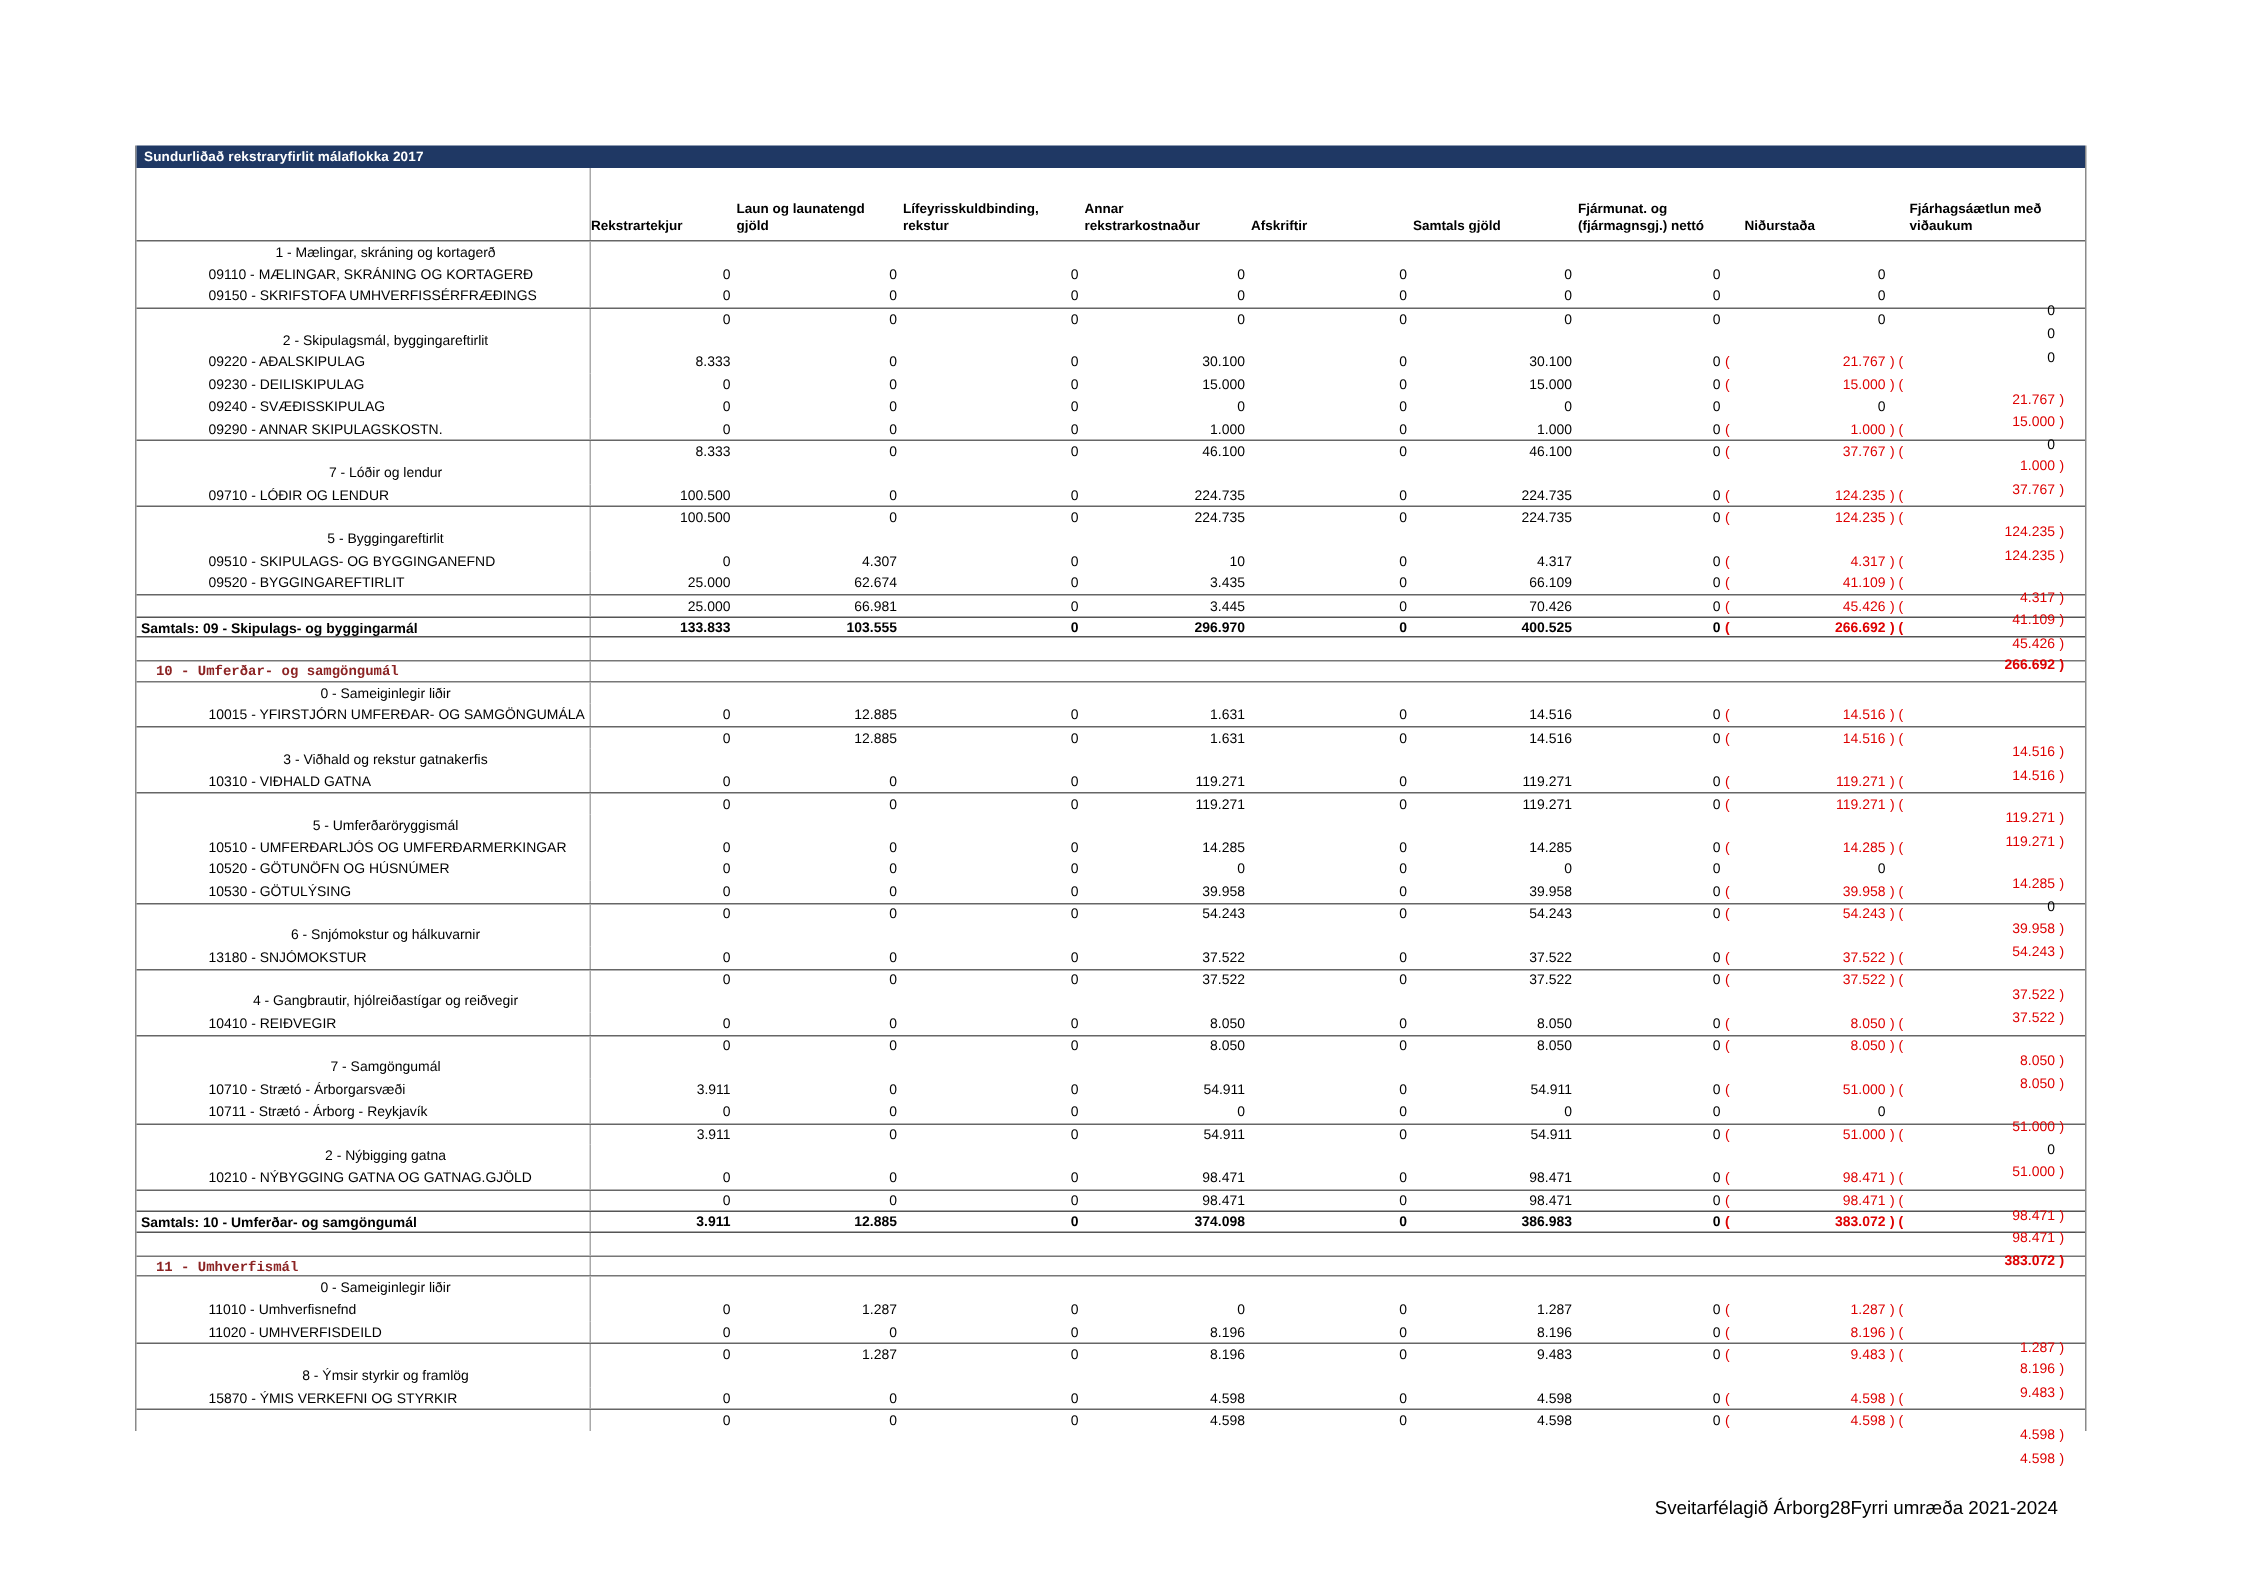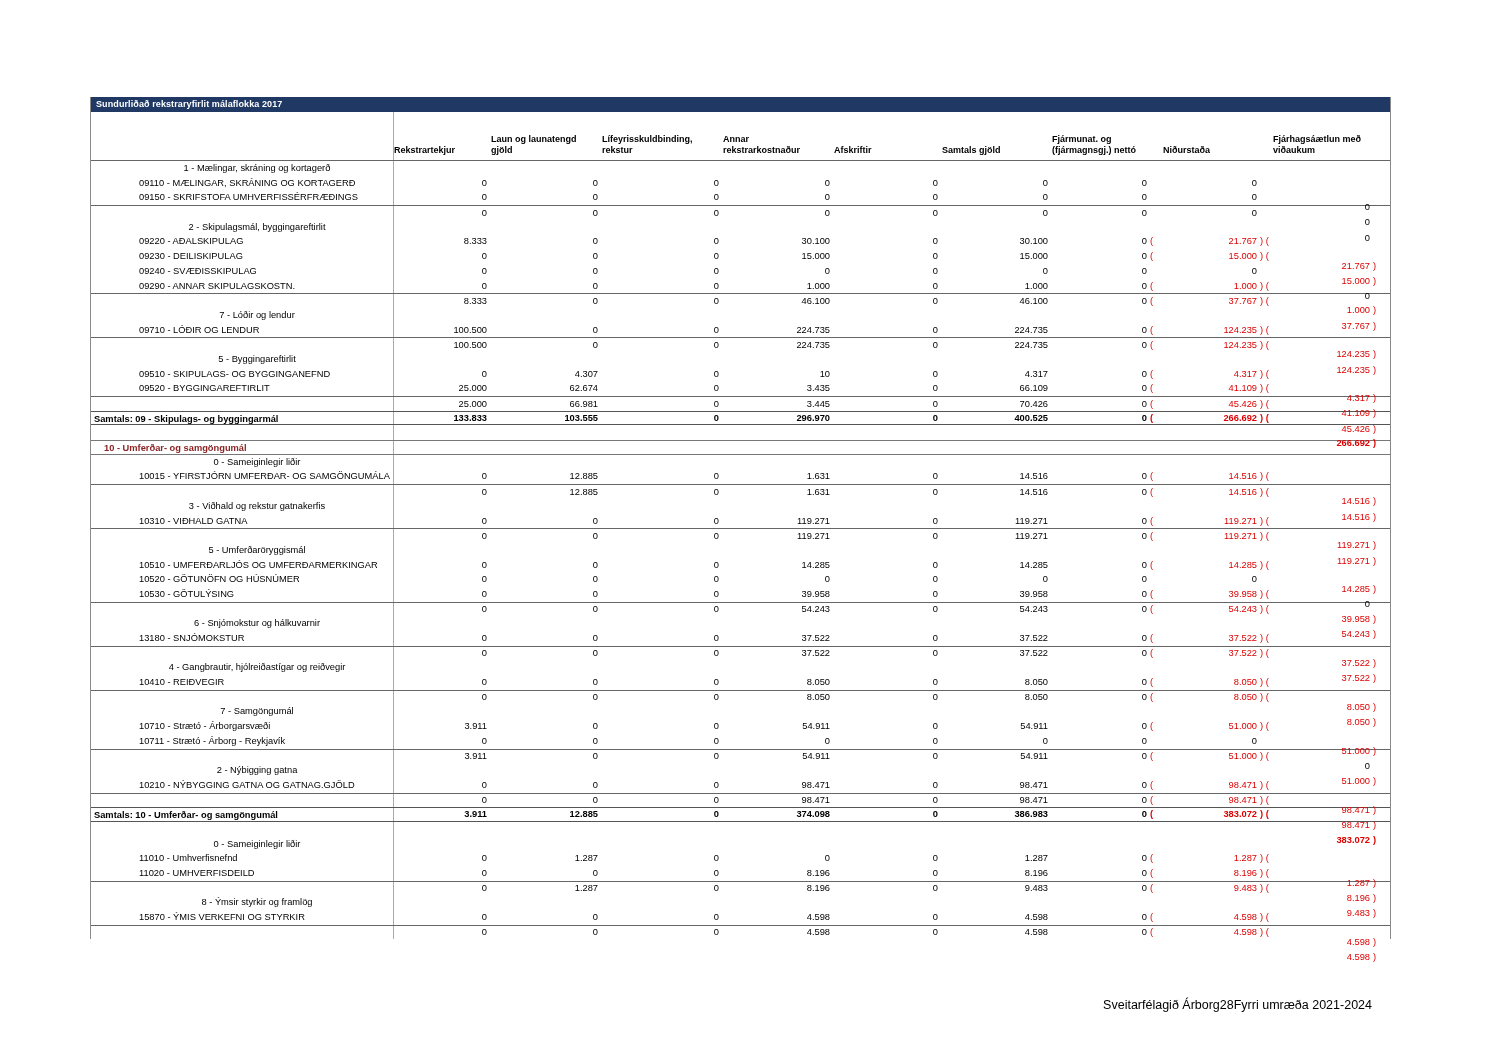--- a/index.html
+++ b/index.html
@@ -25,21 +25,21 @@
   .nums { flex:1; display:flex; }
   .cell { display:flex; justify-content:flex-end; align-items:center; padding-right:4px; }
   .c0{width:97px;} .c1{width:111px;} .c2{width:121px;} .c3{width:111px;} .c4{width:108px;}
   .c5{width:110px;} .c6{width:111px;} .c7{width:110px;} .c8{width:113px;margin-top:32px;}
   .cell.par { padding-right:1px; }
   .p { flex:none; width:15px; text-align:left; padding-left:3px; }
   .red { color:#DD0000; }
 
   .sub   { border-top:1px solid #666; }
   .total { border-top:1px solid #555; border-bottom:1px solid #555; font-weight:bold; }
-  .main  { border-top:1px solid #777; border-bottom:1px solid #777; }
+  .main  { border-top:1px solid #777; border-bottom:1px solid #777;font-family:Liberation Mono, monospace; }
 
   .footer { position:absolute; left:130px; right:128px; top:998px; display:flex; justify-content:flex-end; align-items:baseline; font-size:12.5px; }
 </style>
 </head>
 <body>
 
 <div class="page">
   <div class="table">
     <div class="titlebar">
       <span>Sundurliðað rekstraryfirlit málaflokka 2017</span>
@@ -1253,20 +1253,24 @@
             <div class="cell c8 par">
               <span class="v red">383.072</span>
               <span class="p red">)</span>
             </div>
           </div>
         </div>
         <div class="row blank">
           <div class="lab"></div>
           <div class="nums"></div>
         </div>
+        <div class="row main">
+          <div class="lab">11 - Umhverfismál</div>
+          <div class="nums"></div>
+        </div>
         <div class="row section">
           <div class="lab">0 - Sameiginlegir liðir</div>
           <div class="nums"></div>
         </div>
         <div class="row detail">
           <div class="lab">11010 - Umhverfisnefnd</div>
           <div class="nums">
             <div class="cell c0">
               <span class="v">0</span>
             </div>

